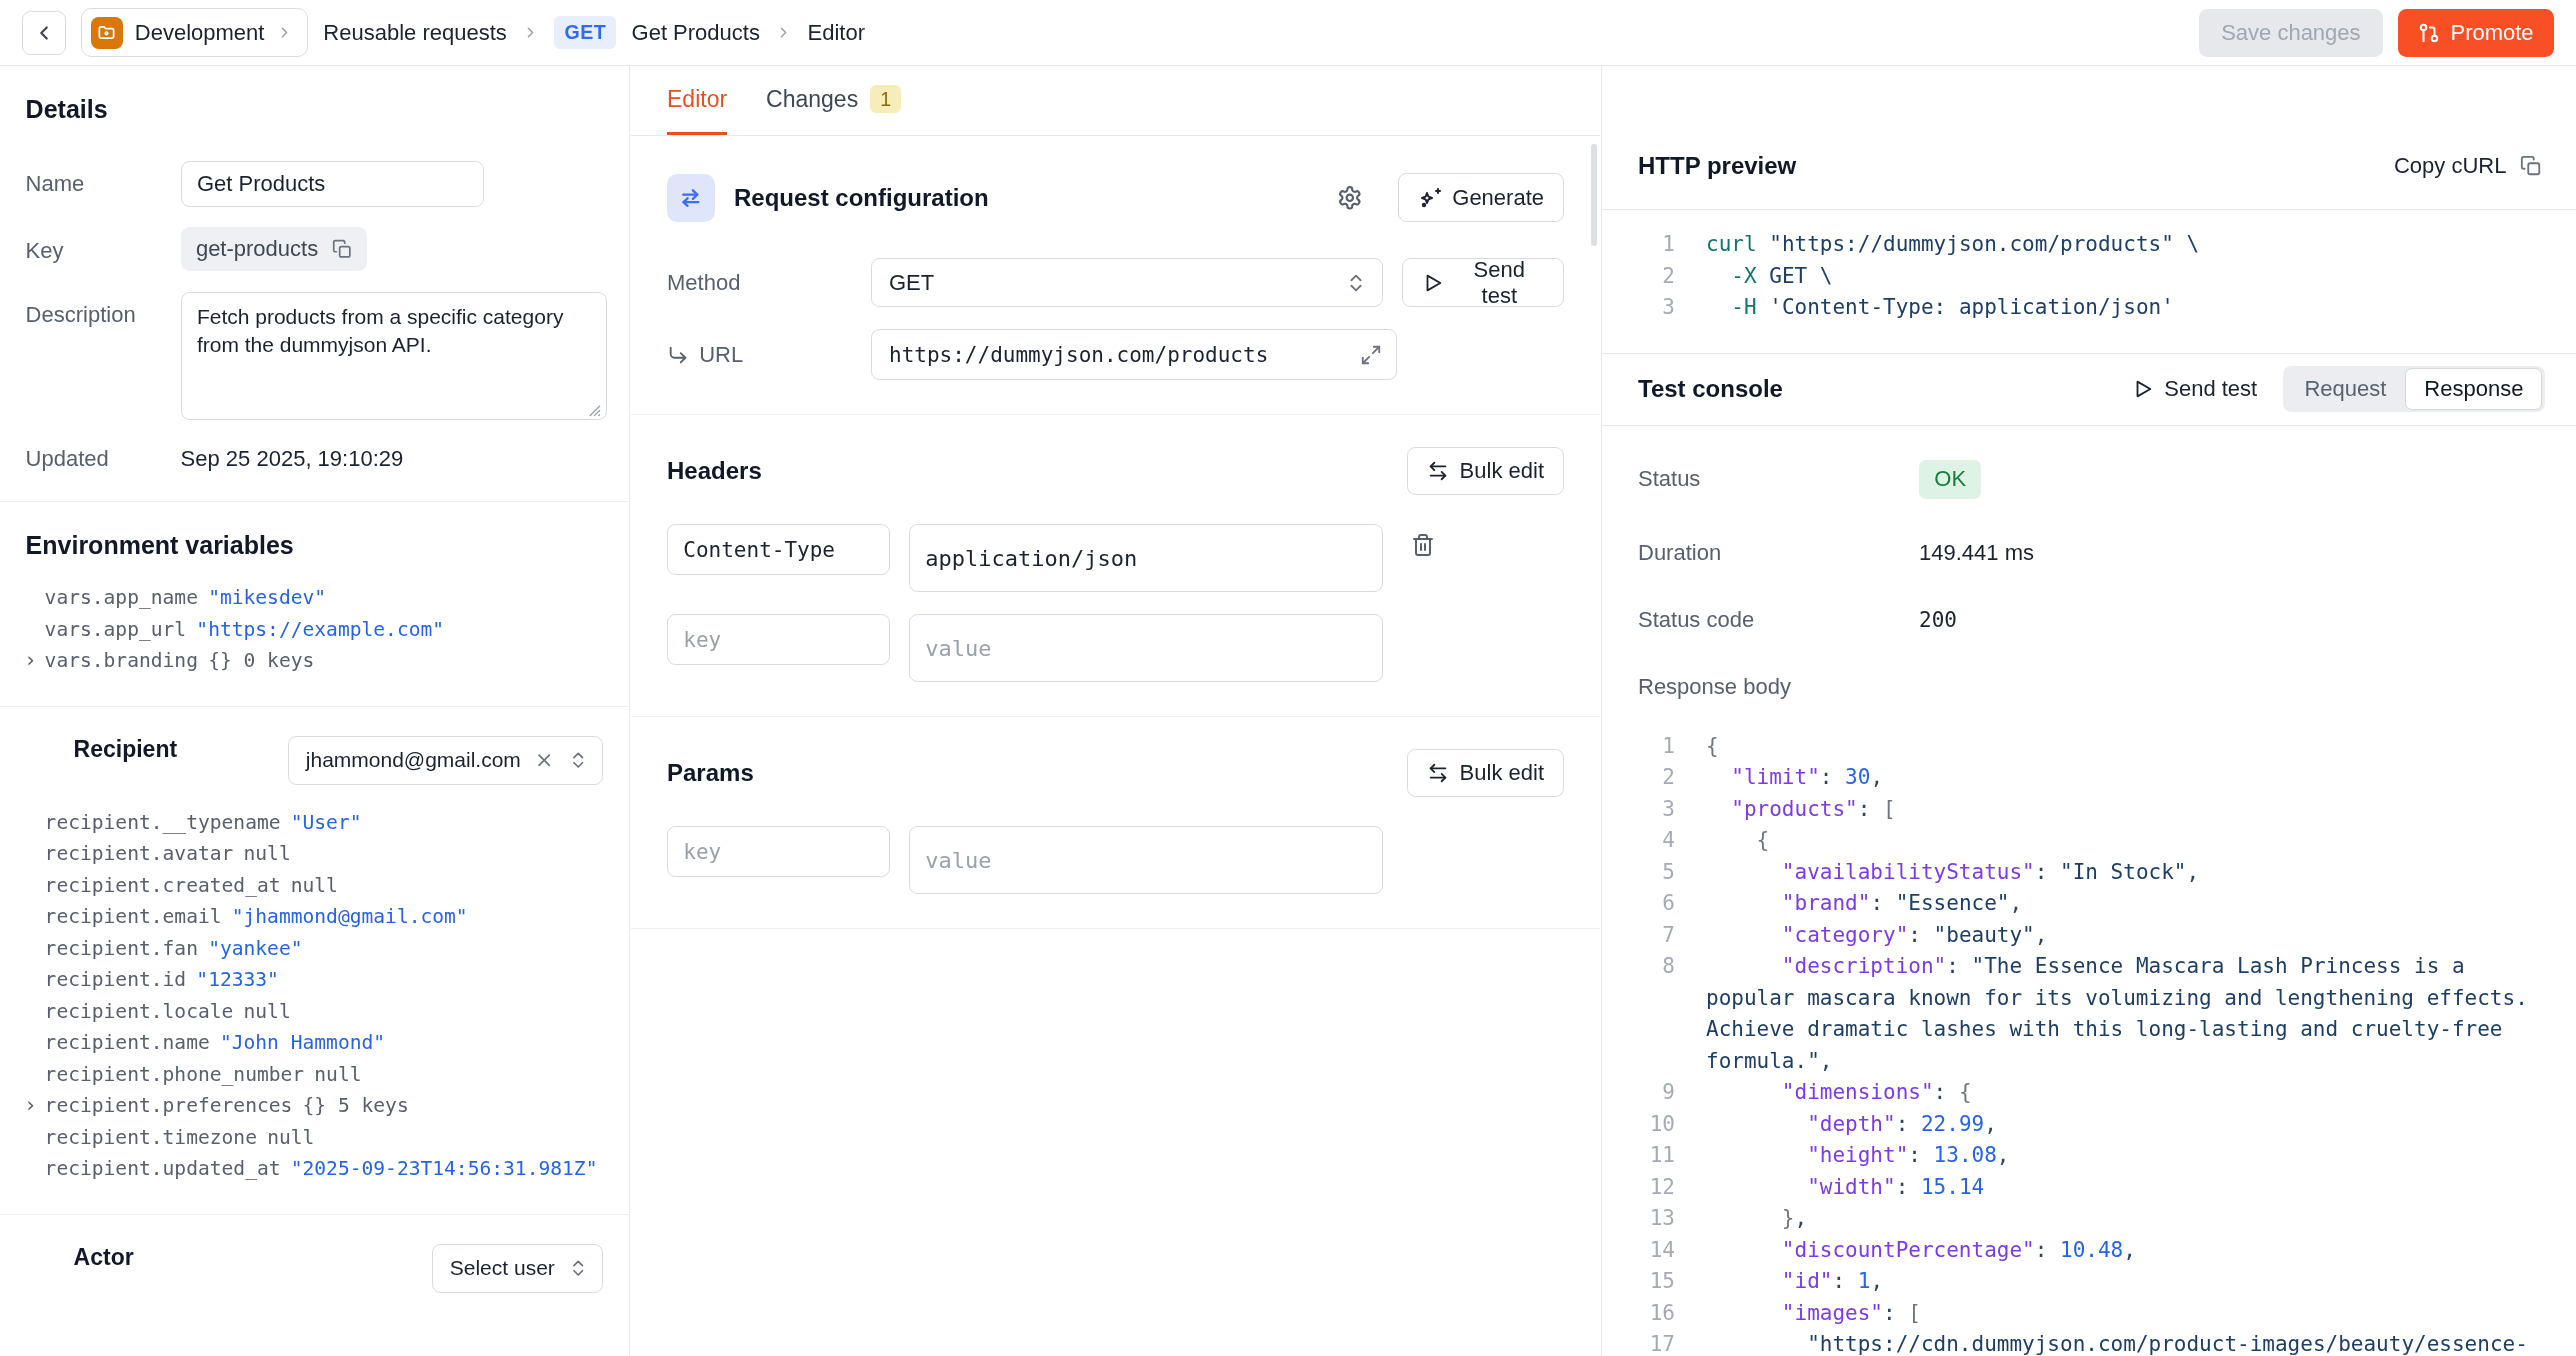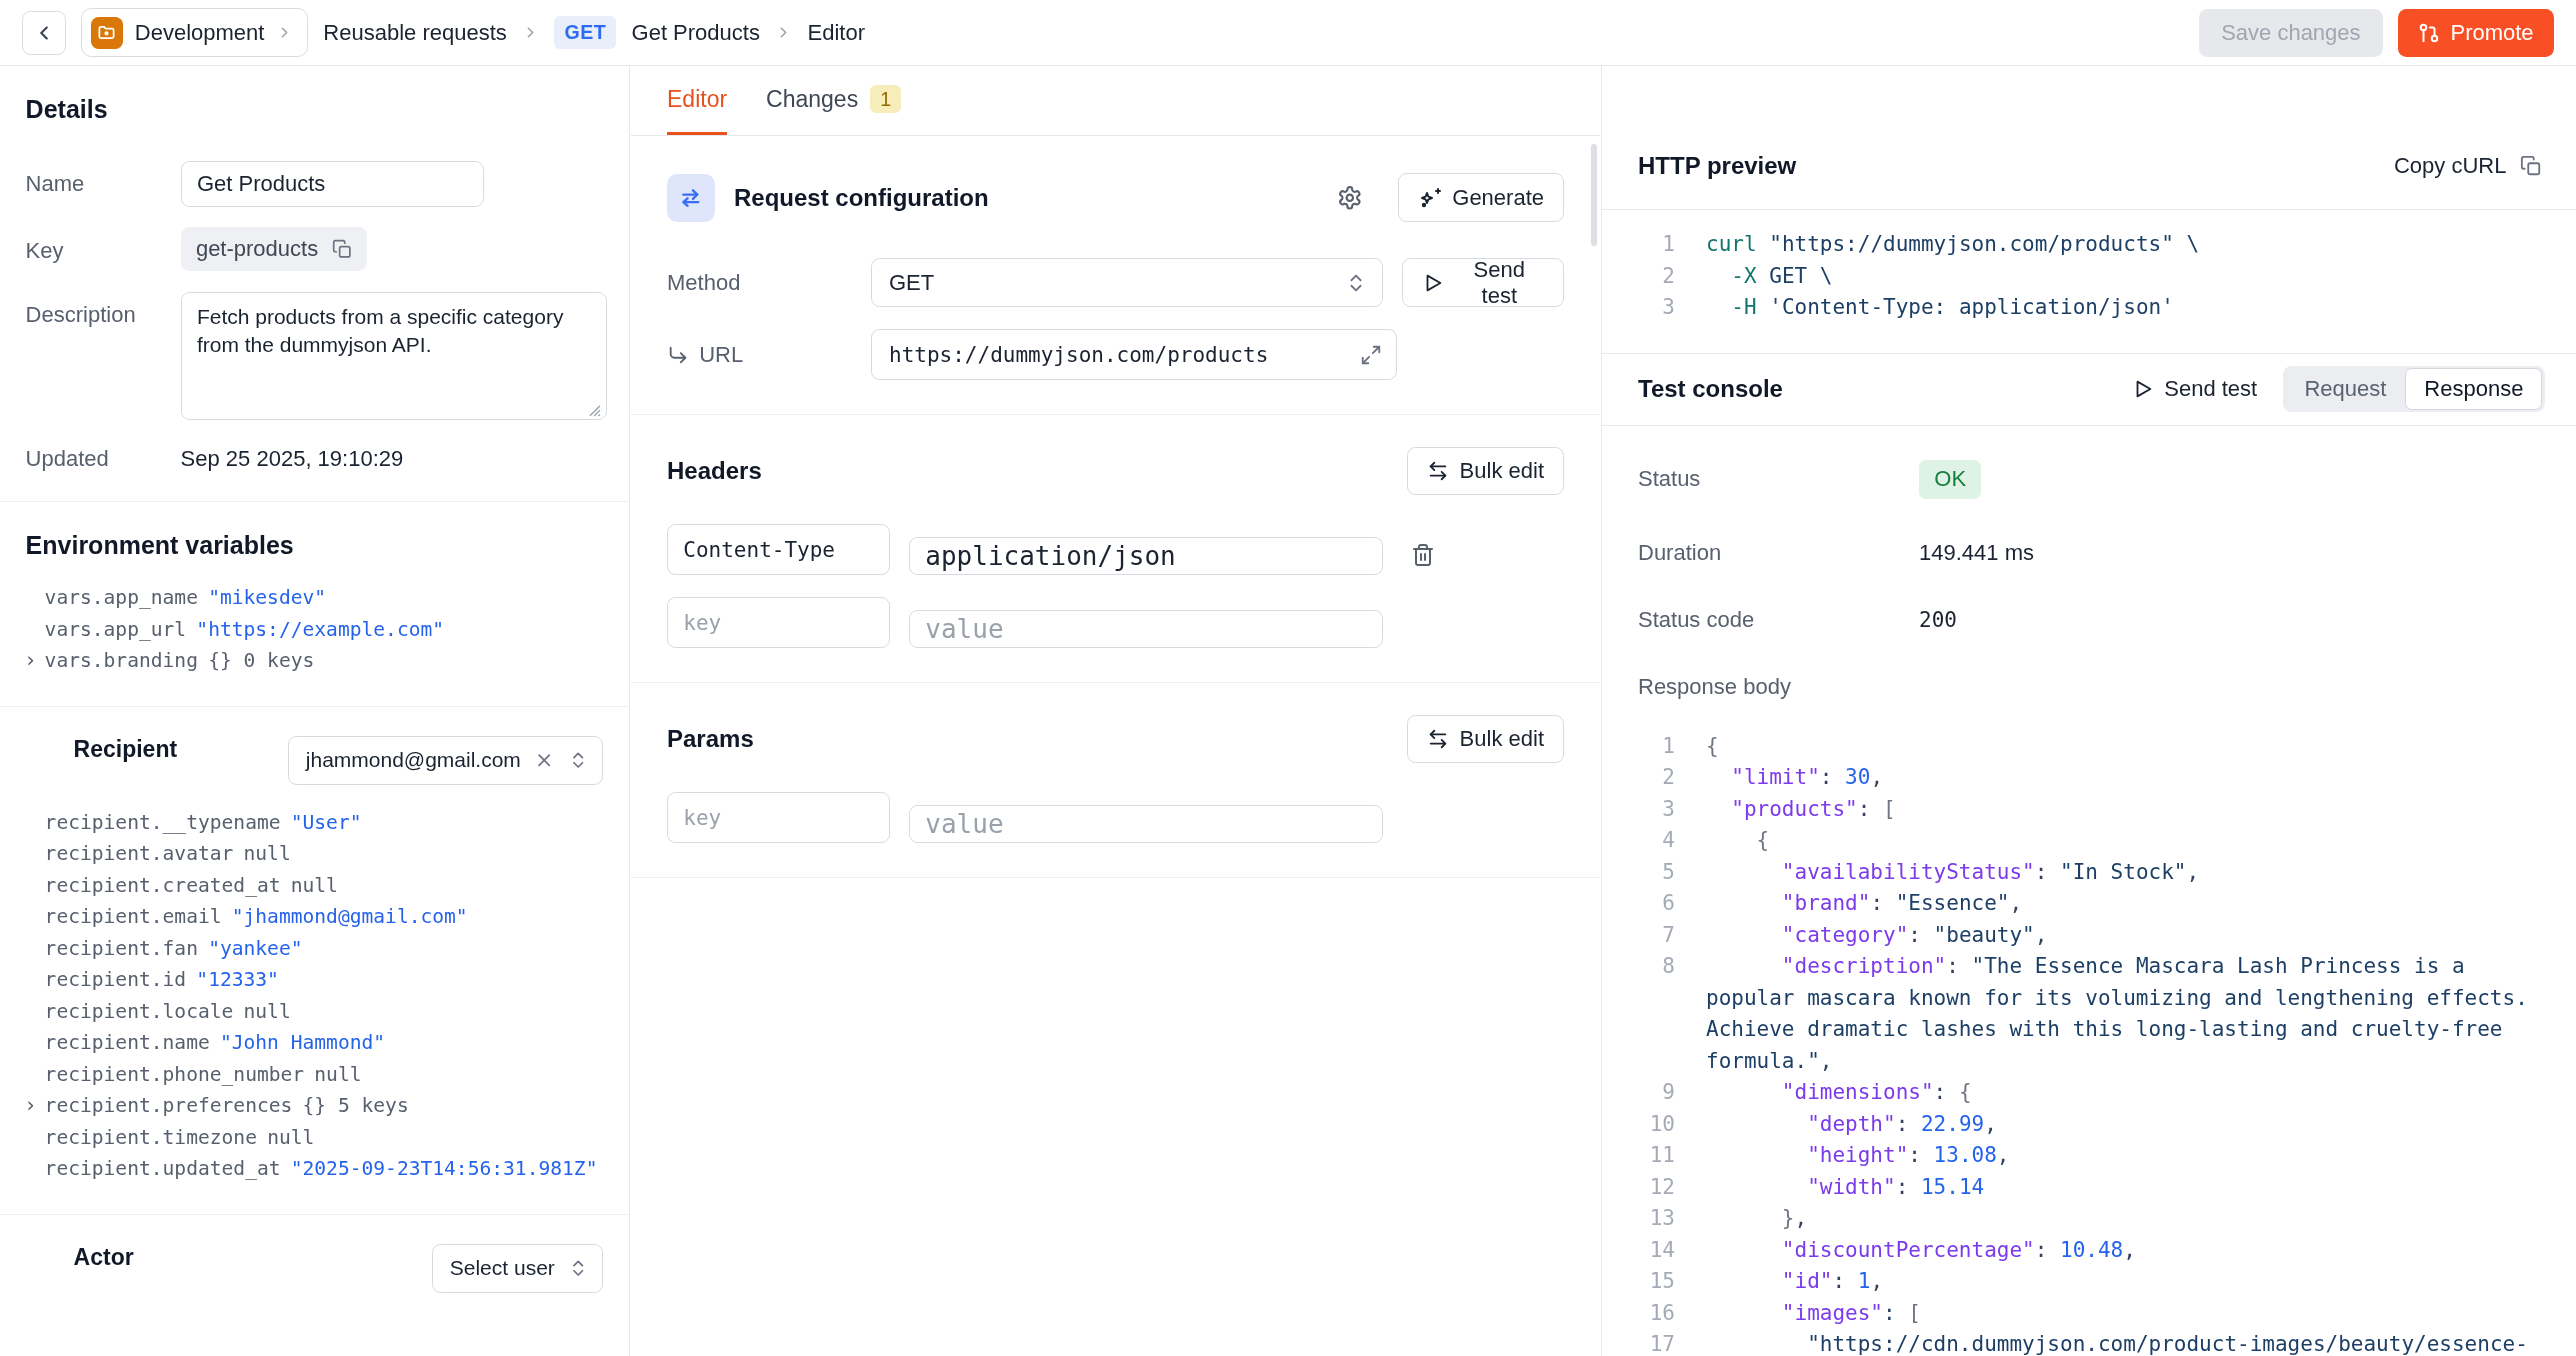--- a/index.html
+++ b/index.html
@@ -84,23 +84,23 @@
   .form-row { display:flex; align-items:center; margin-bottom:22px; }
   .form-row > .flabel { width:204px; flex:none; color:#58606e; display:flex; align-items:center; gap:10.2px; }
   .method-sel { width:526px; height:49px; border:0.9px solid #d6dae0; border-radius:8.5px;
     display:flex; align-items:center; justify-content:space-between; padding:0 15.3px 0 17px;
     font-size:22px; color:#1b2330; }
   .row-gap { width:19px; flex:none; }
   .url-inp { width:526px; height:51px; border:0.9px solid #d6dae0; border-radius:8.5px;
     display:flex; align-items:center; justify-content:space-between; padding:0 13.6px 0 17px;
     font-family:"DejaVu Sans Mono", monospace; font-size:21px; color:#1b2330; }
   .sec-header { display:flex; align-items:center; justify-content:space-between; margin:32px 0 29px; }
-  .kv-inputs { display:flex; align-items:flex-end; gap:19px; margin-bottom:22px; }
+  .kv-inputs { display:flex; align-items:flex-start; gap:19px; margin-bottom:22px; }
   .kv-key-inp { width:223px; height:51px; font-family:"DejaVu Sans Mono", monospace; font-size:21px; }
-  .kv-val-inp { width:474px; height:38px; font-family:"DejaVu Sans Mono", monospace; font-size:26px; }
+  .kv-val-inp { width:474px; height:68px; font-family:"DejaVu Sans Mono", monospace; font-size:22px; }
   .inp::placeholder { color:#9aa1ab; }
   .trash-btn { color:#58606e; width:41px; height:41px; display:flex; align-items:center; justify-content:center; }
 
   
   .right-panel { position:absolute; left:1601px; top:66px; right:0; bottom:0;
     border-left:0.9px solid #e6e8ec; background:#fff; }
   .preview-header { height:144px; border-bottom:0.9px solid #e6e8ec; display:flex; align-items:center;
     padding:56px 34px 0 36px; }
   .ph-title { font-size:24px; font-weight:700; color:#111827; }
   .copy-curl { display:flex; align-items:center; gap:13.6px; font-size:22px; color:#1b2330; margin-left:auto; }

